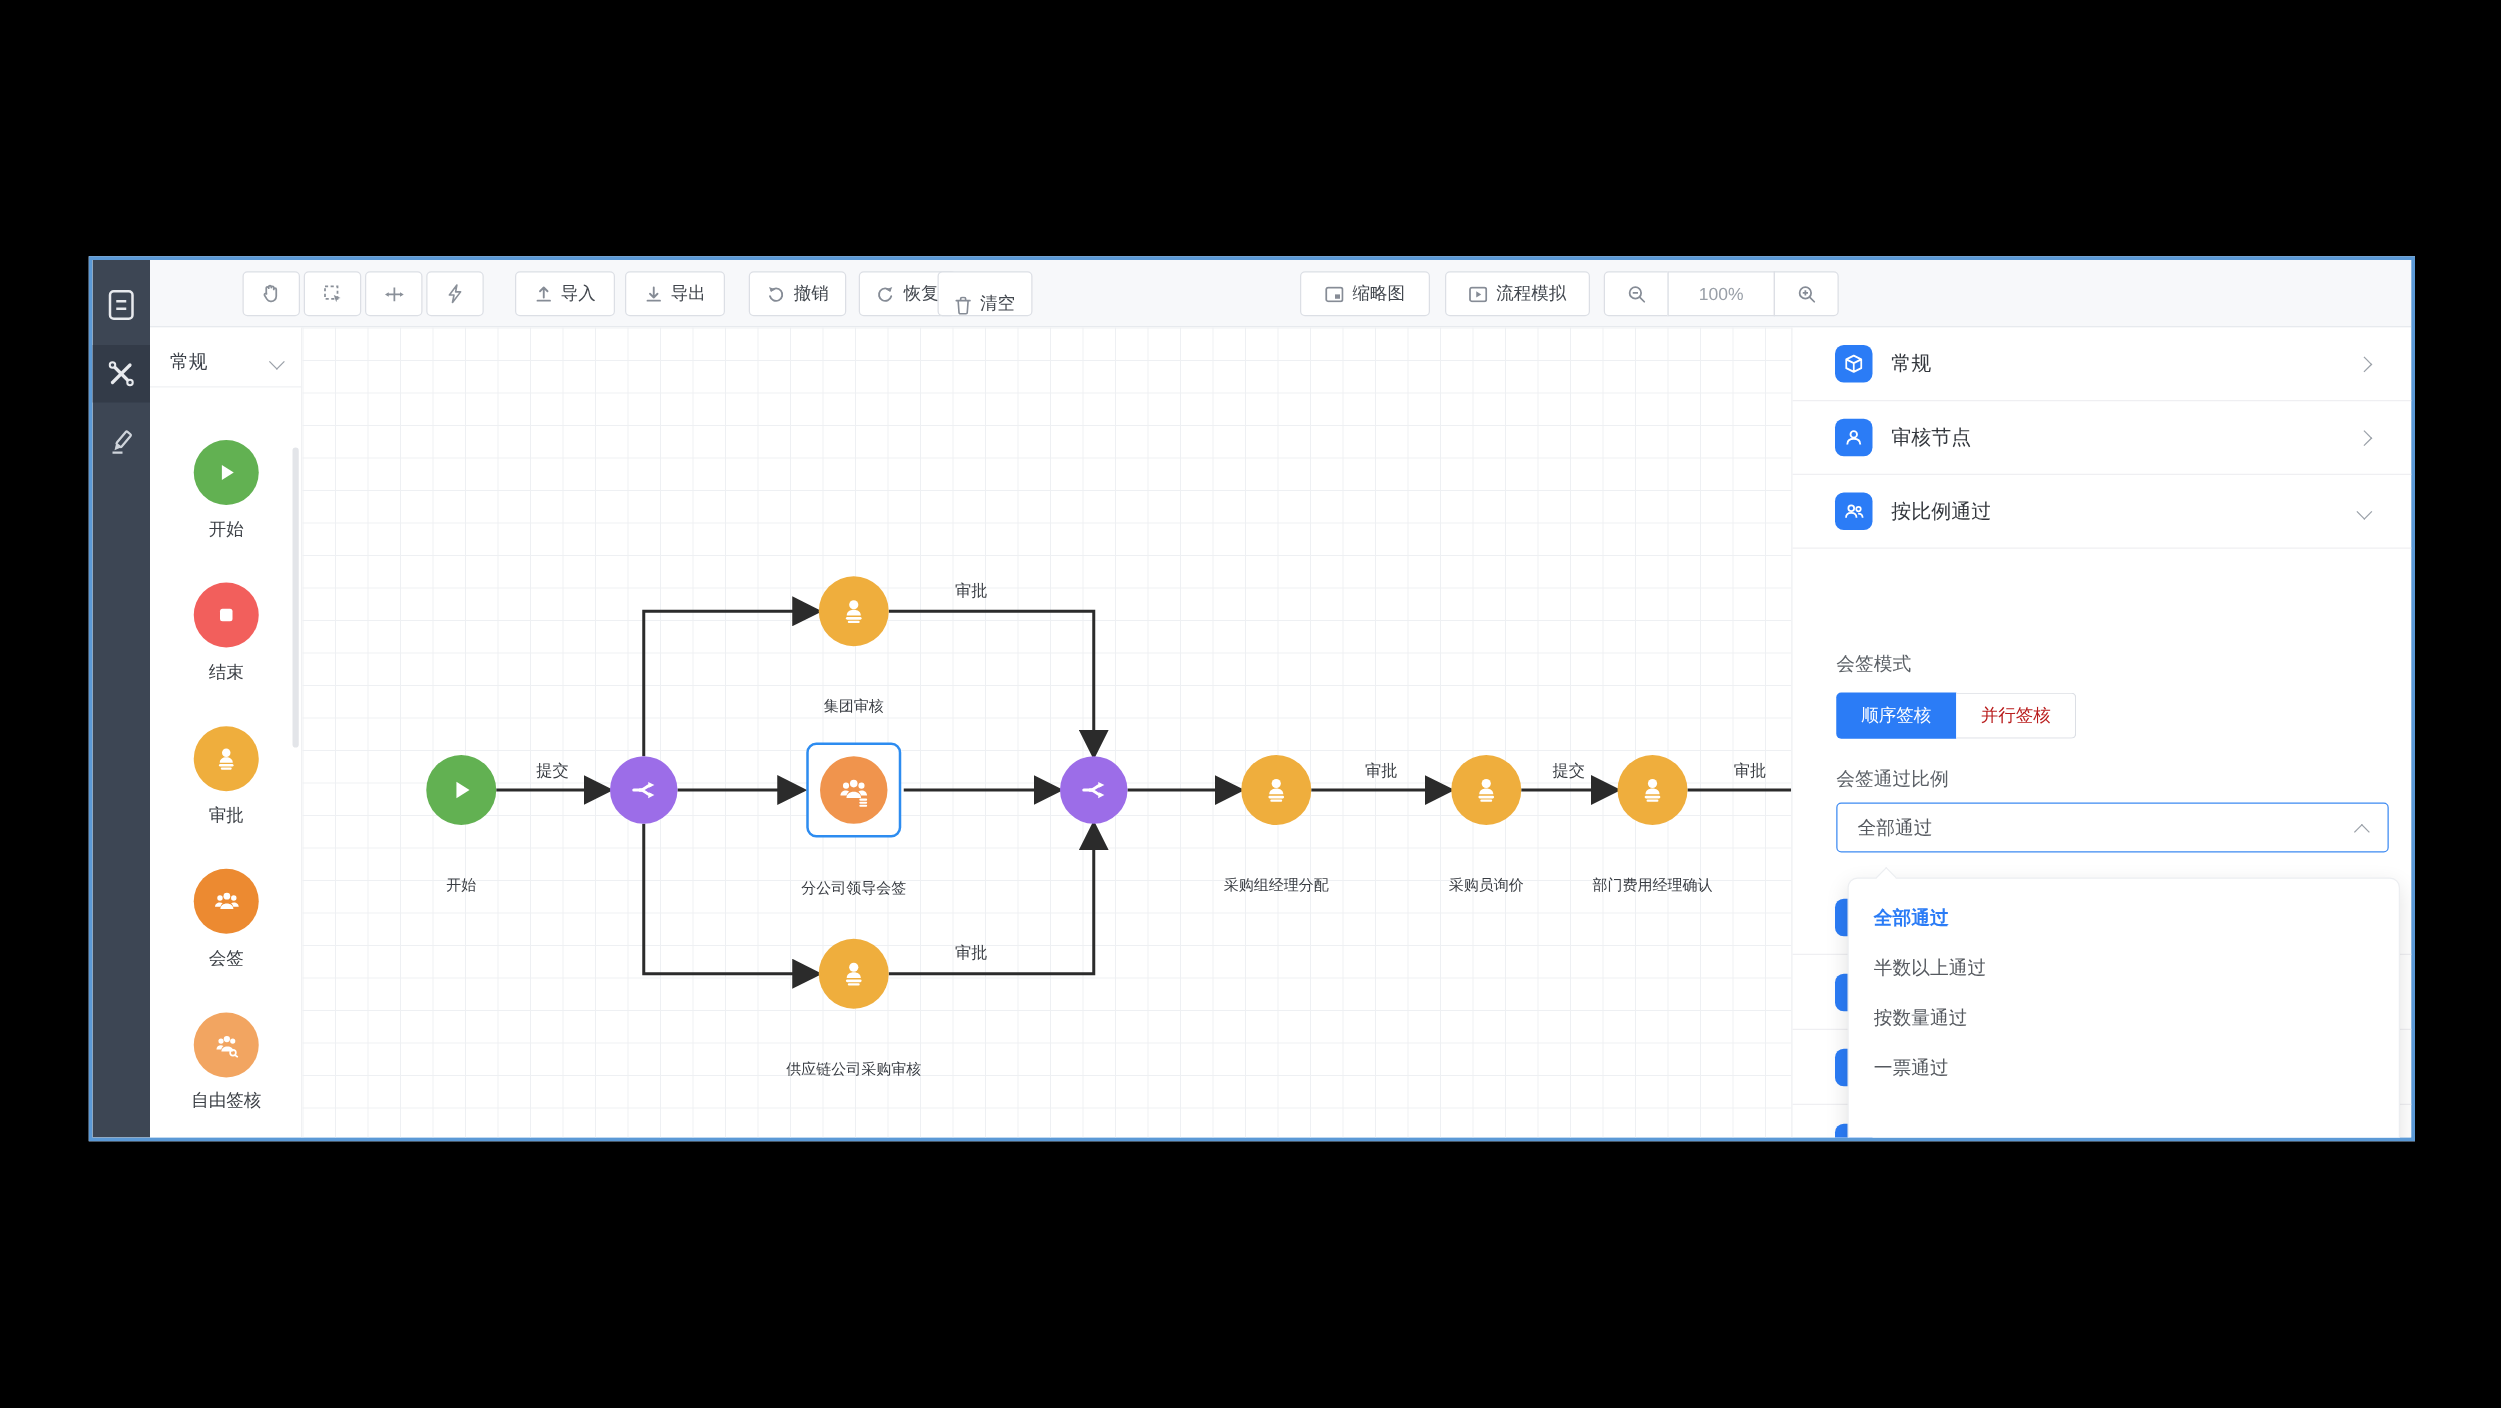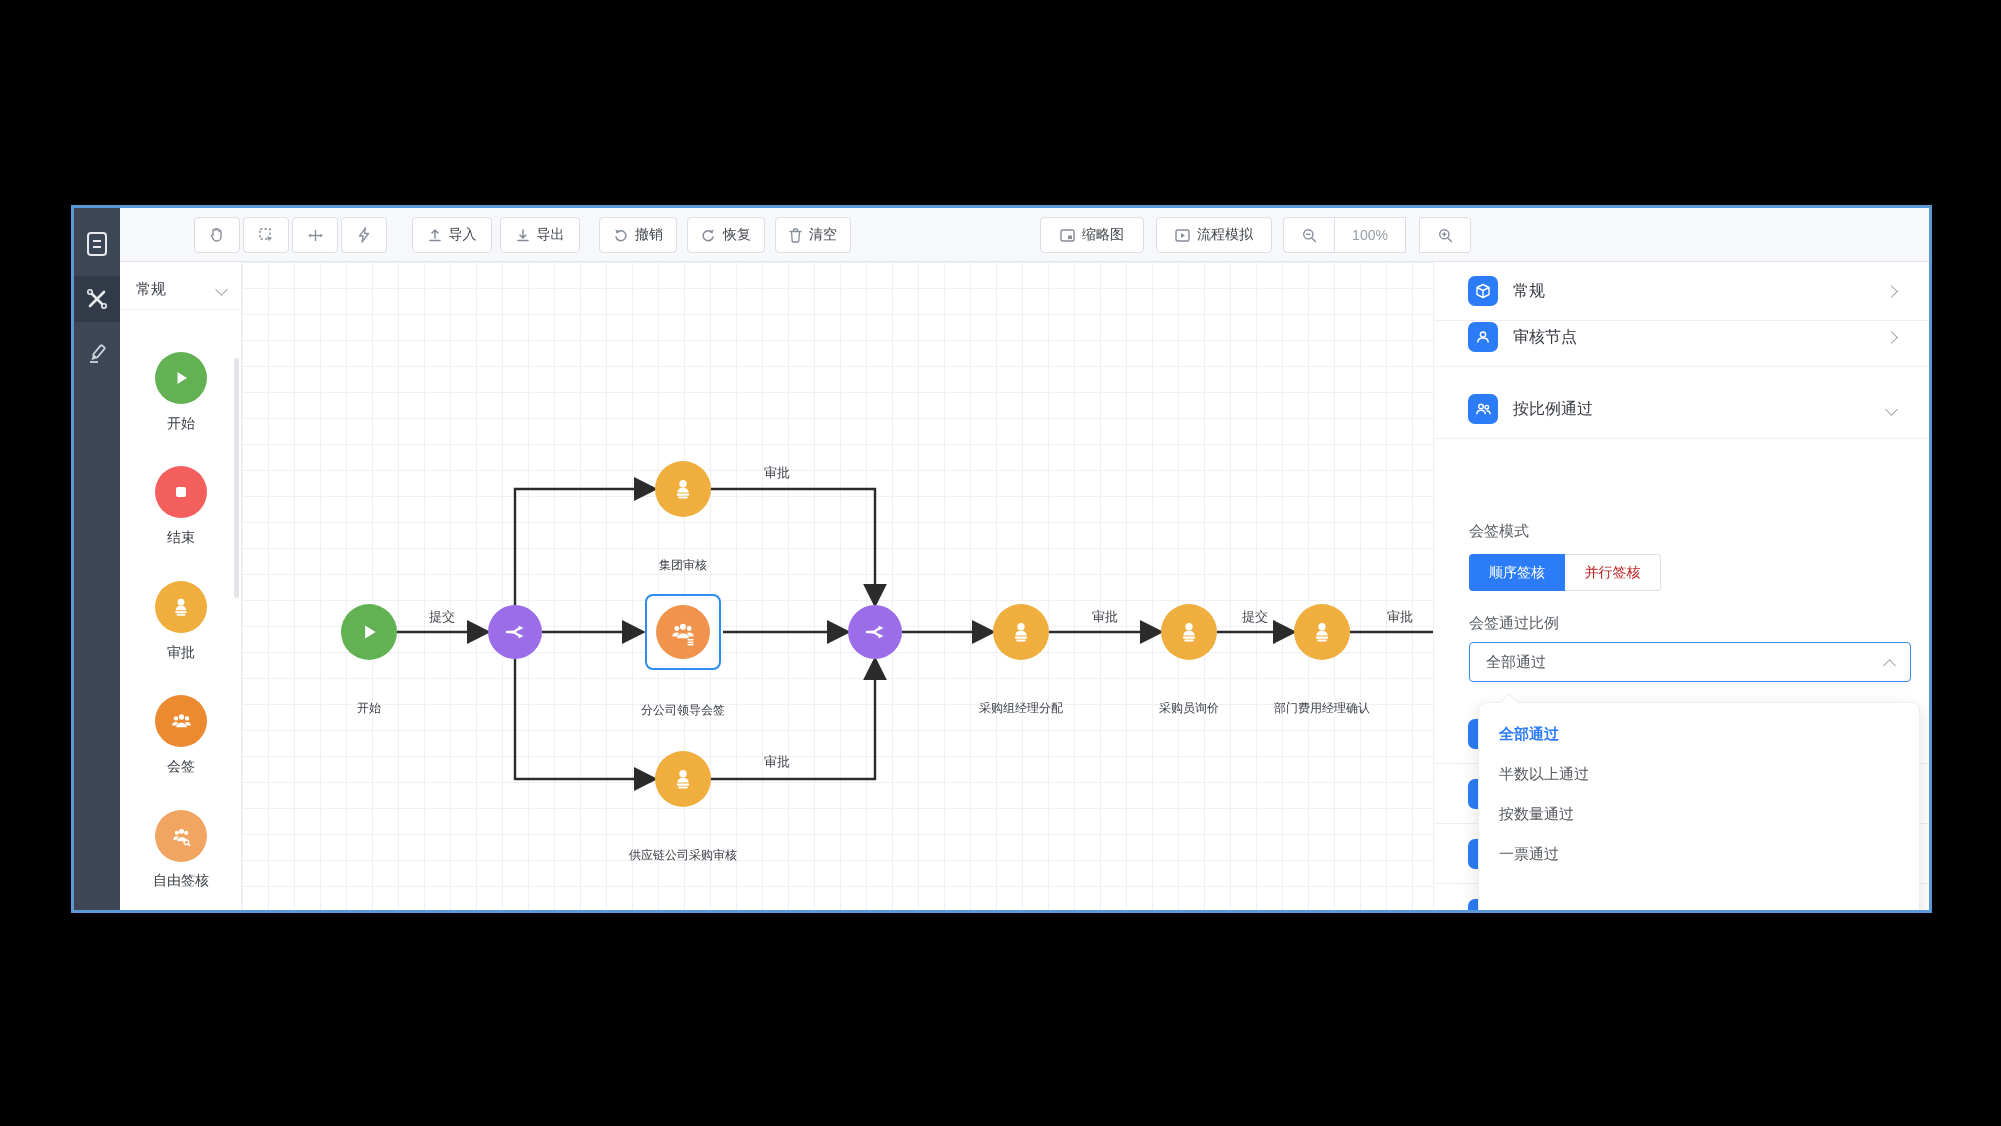--- a/index.html
+++ b/index.html
@@ -161,21 +161,21 @@
           </svg>
           <span>撤销</span>
         </div>
         <div class="tb-btn" style="left:567px; width:78px;">
           <svg width="15" height="14" viewBox="0 0 15 14">
             <path d="M11 4.5 A5 5 0 1 0 12 9" fill="none" stroke="#868c96" stroke-width="1.5" stroke-linecap="round"></path>
             <path d="M12.8 1.5 L11.2 5.3 L7.6 3.6 Z" fill="#868c96"></path>
           </svg>
           <span>恢复</span>
         </div>
-        <div class="tb-btn" style="left:655px; width:76px;">
+        <div class="tb-btn" style="left:630px; width:76px;align-items:flex-end;">
           <svg width="13" height="15" viewBox="0 0 13 15">
             <path d="M1 3.5 H12 M4.5 3.5 V2 a1 1 0 0 1 1-1 H7.5 a1 1 0 0 1 1 1 V3.5 M2.5 3.5 L3.2 13 a1 1 0 0 0 1 1 H8.8 a1 1 0 0 0 1-1 L10.5 3.5" fill="none" stroke="#868c96" stroke-width="1.3" stroke-linecap="round" stroke-linejoin="round"></path>
           </svg>
           <span>清空</span>
         </div>
 
         <div class="tb-btn" style="left:920px; width:104px;">
           <svg width="15" height="13" viewBox="0 0 15 13">
             <rect x="1" y="1" width="13" height="11" rx="1.5" fill="none" stroke="#868c96" stroke-width="1.4"></rect>
             <rect x="8" y="6.5" width="4" height="3.5" fill="#868c96"></rect>
@@ -190,21 +190,21 @@
           <span>流程模拟</span>
         </div>
 
         <div class="tb-btn" style="left:1163px; width:52px; border-radius:4px 0 0 4px;">
           <svg width="15" height="15" viewBox="0 0 15 15">
             <circle cx="6.3" cy="6.3" r="4.6" fill="none" stroke="#868c96" stroke-width="1.4"></circle>
             <line x1="9.9" y1="9.9" x2="13.4" y2="13.4" stroke="#868c96" stroke-width="1.4" stroke-linecap="round"></line>
             <line x1="4.2" y1="6.3" x2="8.4" y2="6.3" stroke="#868c96" stroke-width="1.4"></line>
           </svg>
         </div>
-        <div class="tb-btn" style="left:1214px; width:72px; border-radius:0; color:#9aa0a8;">
+        <div class="tb-btn" style="left:1214px; width:86px; border-radius:0; color:#9aa0a8;">
           <span>100%</span>
         </div>
         <div class="tb-btn" style="left:1299px; width:52px; border-radius:0 4px 4px 0;">
           <svg width="15" height="15" viewBox="0 0 15 15">
             <circle cx="6.3" cy="6.3" r="4.6" fill="none" stroke="#868c96" stroke-width="1.4"></circle>
             <line x1="9.9" y1="9.9" x2="13.4" y2="13.4" stroke="#868c96" stroke-width="1.4" stroke-linecap="round"></line>
             <line x1="4.2" y1="6.3" x2="8.4" y2="6.3" stroke="#868c96" stroke-width="1.4"></line>
             <line x1="6.3" y1="4.2" x2="6.3" y2="8.4" stroke="#868c96" stroke-width="1.4"></line>
           </svg>
         </div>
@@ -402,21 +402,21 @@
       <div class="panel" style="border-left:1px solid #eef0f2;">
         <div class="p-row" style="top:0;">
           <div class="p-ico">
             <svg width="16" height="16" viewBox="0 0 16 16">
                 <path d="M8 1.5 L14 4.5 V11.5 L8 14.5 L2 11.5 V4.5 Z M2 4.5 L8 7.5 L14 4.5 M8 7.5 V14.5" fill="none" stroke="#fff" stroke-width="1.4" stroke-linejoin="round"></path>
               </svg>
           </div>
           <span class="p-label">常规</span>
           <span class="chev right p-chev"></span>
         </div>
-        <div class="p-row" style="top:46px;">
+        <div class="p-row" style="top:59px;">
           <div class="p-ico">
             <svg width="16" height="16" viewBox="0 0 16 16" fill="none" stroke="#fff" stroke-width="1.5">
                 <circle cx="8" cy="5.5" r="2.6"></circle>
                 <path d="M2.8 13.5 c0-3 2.3-4.5 5.2-4.5 s5.2 1.5 5.2 4.5"></path>
               </svg>
           </div>
           <span class="p-label">审核节点</span>
           <span class="chev right p-chev"></span>
         </div>
         <div class="p-row" style="top:118px;">

